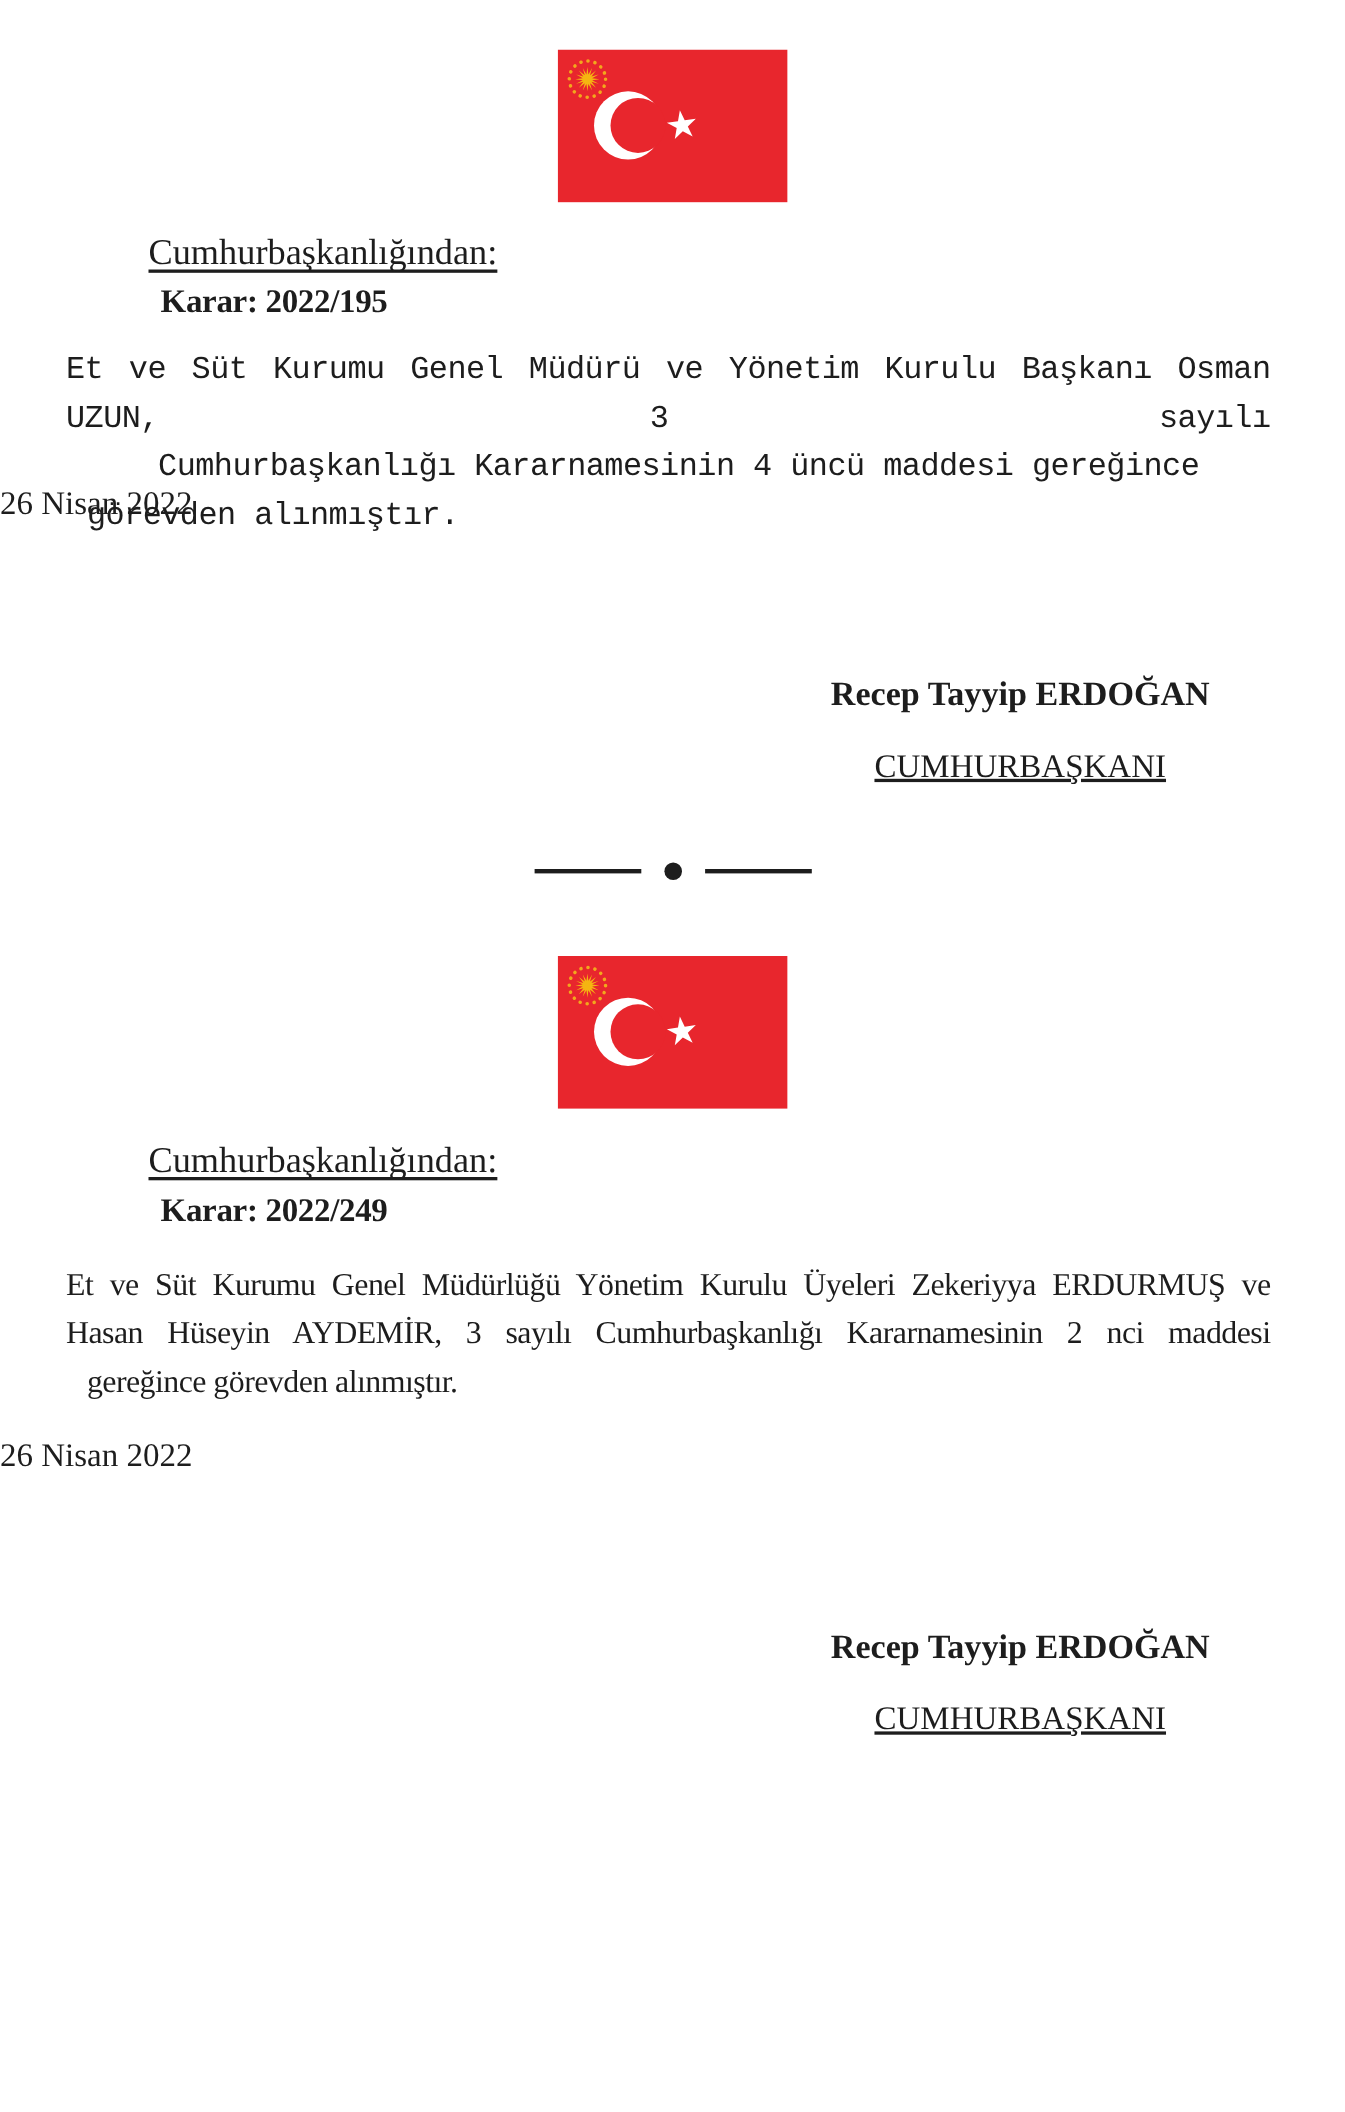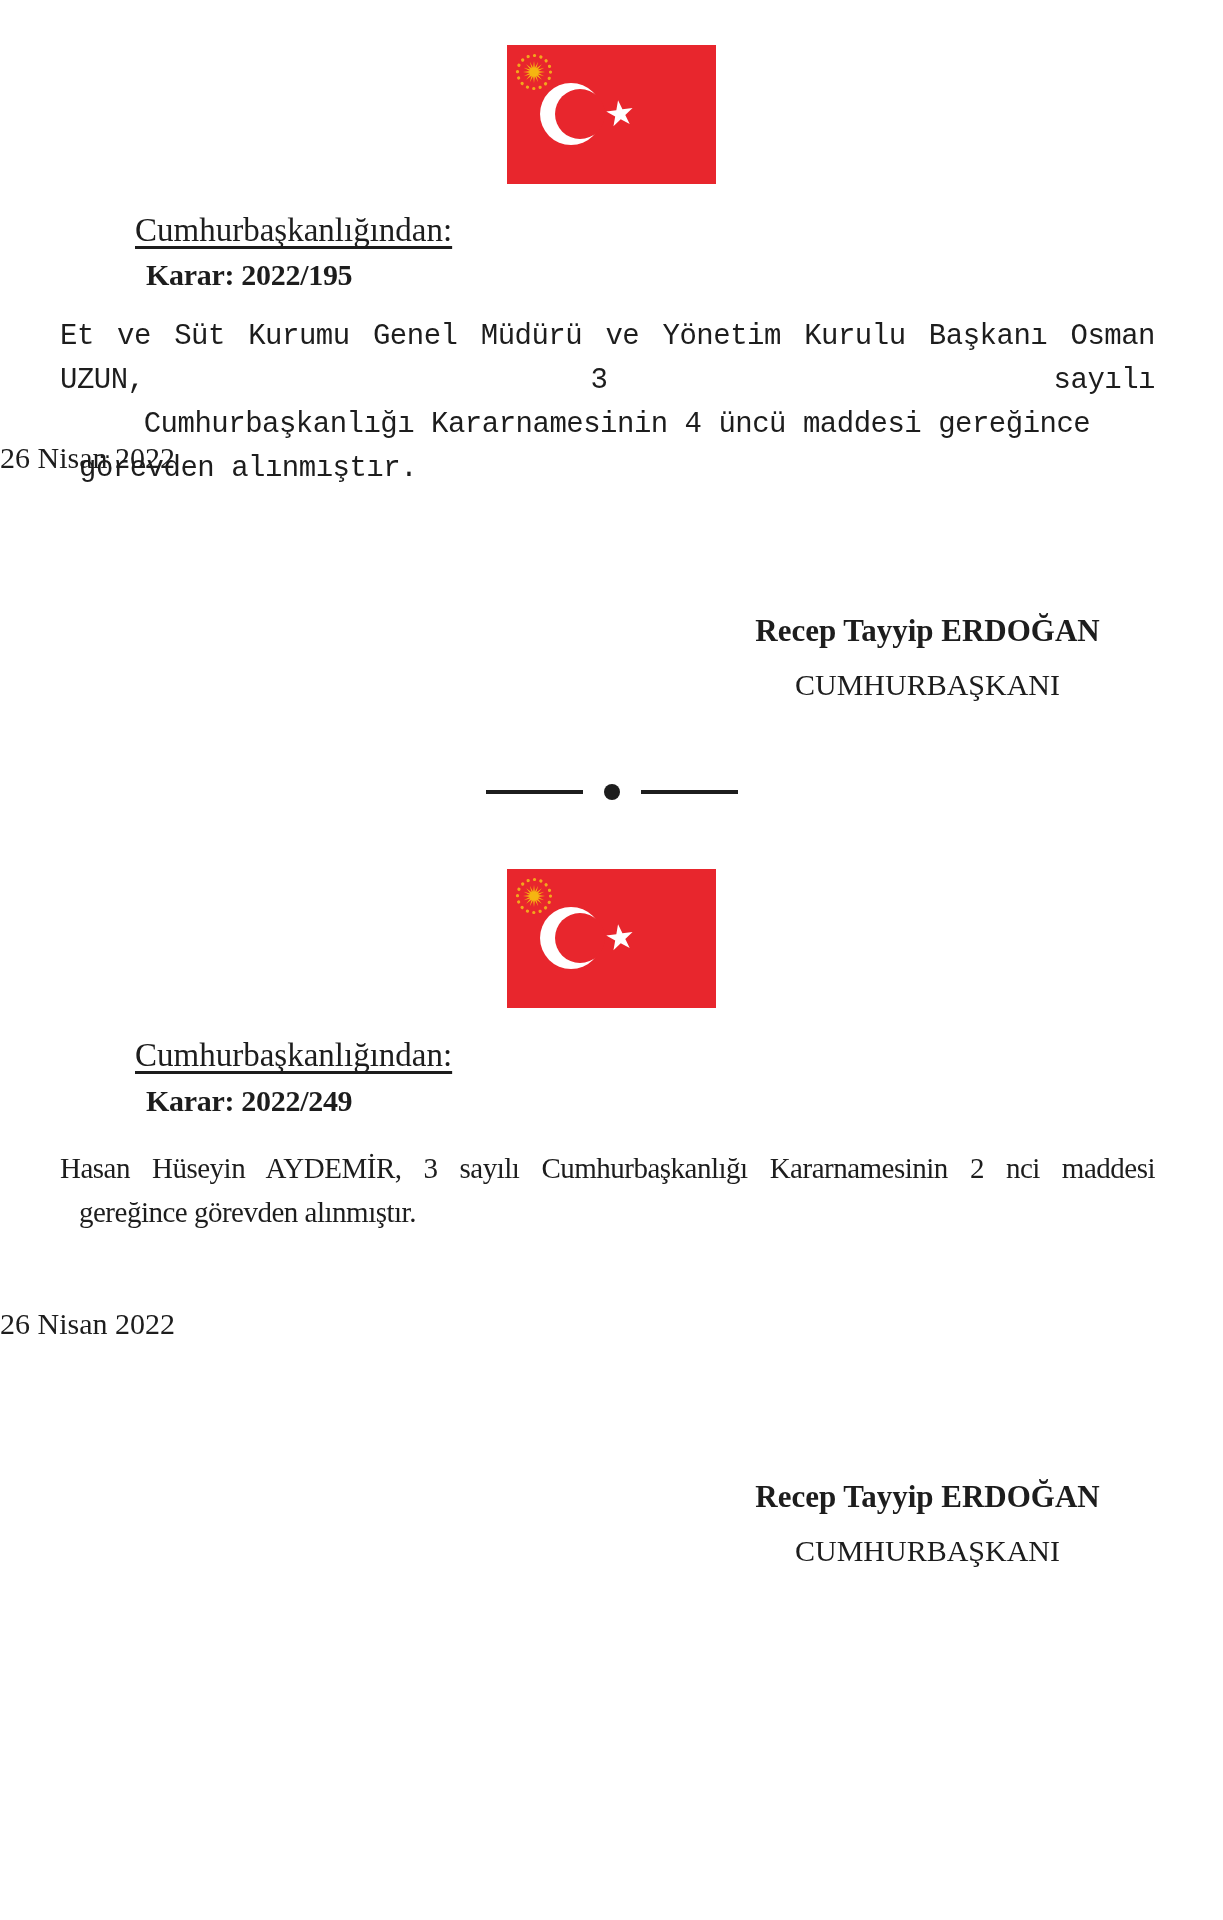--- a/index.html
+++ b/index.html
@@ -52,21 +52,21 @@
   }
   .date-1{top:440px;}
   .date-2{top:1306px;}
 
   .sig{
     position:absolute;left:700px;width:455px;text-align:center;
   }
   .sig-1{top:614px;}
   .sig-2{top:1480px;}
   .sig-name{font-size:31px;line-height:34px;font-weight:bold;white-space:nowrap;}
-  .sig-title{font-size:30px;line-height:34px;margin-top:20px;white-space:nowrap;}
+  .sig-title{font-size:30px;line-height:34px;margin-top:32px;white-space:nowrap;text-decoration:underline;}
 
   .divider{
     position:absolute;top:784px;left:0;width:100%;
     display:flex;justify-content:center;align-items:center;gap:21px;
   }
   .dline{width:97px;height:4px;background:#1d1d1d;}
   .ddot{width:16px;height:16px;border-radius:50%;background:#1d1d1d;}
 </style>
 </head>
 <body>
@@ -124,20 +124,21 @@
     <use href="#flag-sym"></use>
   </svg>
 
   <div class="heading heading-2">
     <span>Cumhurbaşkanlığından:</span>
   </div>
 
   <div class="karar karar-2">Karar: 2022/249</div>
 
   <div class="para para-2">
+    <div class="jline">Et ve Süt Kurumu Genel Müdürlüğü Yönetim Kurulu Üyeleri Zekeriyya ERDURMUŞ ve</div>
     <div class="jline">Hasan Hüseyin AYDEMİR, 3 sayılı Cumhurbaşkanlığı Kararnamesinin 2 nci maddesi</div>
     <div class="lastline">gereğince görevden alınmıştır.</div>
   </div>
 
   <div class="date date-2">26 Nisan 2022</div>
 
   <div class="sig sig-2">
     <div class="sig-name">Recep Tayyip ERDOĞAN</div>
     <div class="sig-title">CUMHURBAŞKANI</div>
   </div>

